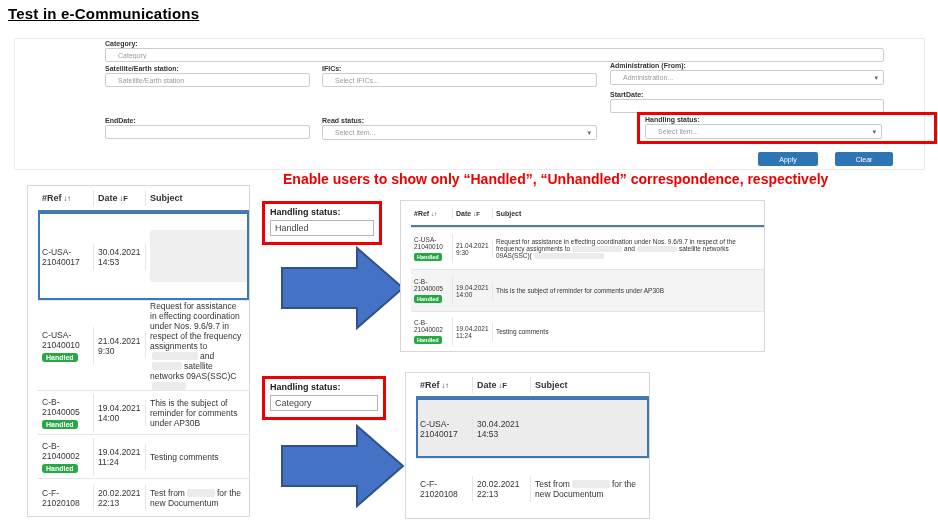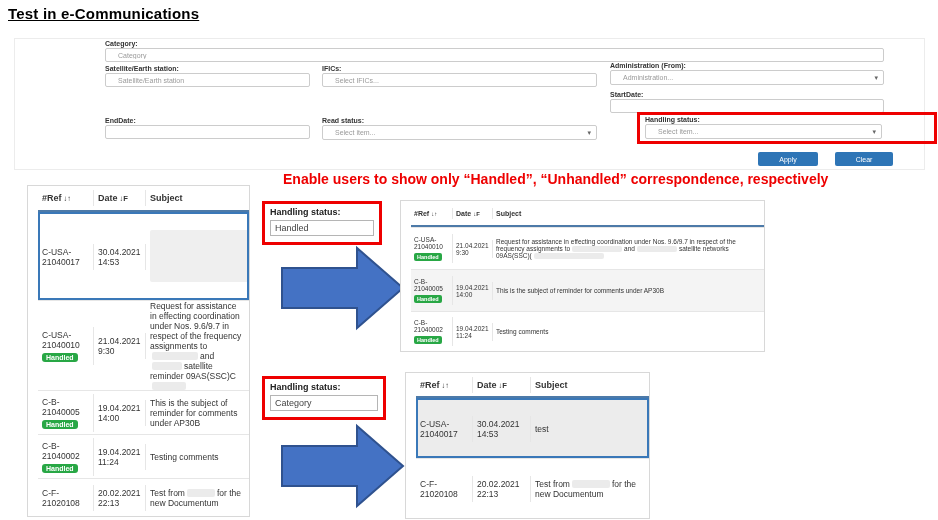--- a/index.html
+++ b/index.html
@@ -128,21 +128,21 @@
         <div>14:53</div>
       </div>
     <div class="cell"><span class="rd-block" style="width:100px;height:52px;"></span></div>
   </div>
   <div class="trow" style="height:90px;">
     <div class="cell c-ref"><div>C-USA-21040010</div><span class="badge">Handled</span></div>
     <div class="cell c-date">
         <div>21.04.2021</div>
         <div>9:30</div>
       </div>
-    <div class="cell"><span>Request for assistance in effecting coordination under Nos. 9.6/9.7 in respect of the frequency assignments to</span><span class="rd" style="width:46px;"></span><span>and</span><span class="rd" style="width:30px;"></span><span>satellite reminder 09AS(SSC)C</span><span class="rd" style="width:34px;"></span></div>
+    <div class="cell"><span>Request for assistance in effecting coordination under Nos. 9.6/9.7 in respect of the frequency assignments to</span><span class="rd" style="width:46px;"></span><span>and</span><span class="rd" style="width:30px;"></span><span>satellite networks 09AS(SSC)C</span><span class="rd" style="width:34px;"></span></div>
   </div>
   <div class="trow" style="height:44px;">
     <div class="cell c-ref"><div>C-B-21040005</div><span class="badge">Handled</span></div>
     <div class="cell c-date">
         <div>19.04.2021</div>
         <div>14:00</div>
       </div>
     <div class="cell"><span>This is the subject of reminder for comments under AP30B</span></div>
   </div>
   <div class="trow" style="height:44px;">
@@ -224,21 +224,20 @@
     <div class="cell"><span>Subject</span></div>
   </div>
   <div class="trow sel bg-selgray" style="height:60px;">
     <div class="cell c-ref">
         <div>C-USA-21040017</div>
       </div>
     <div class="cell c-date">
         <div>30.04.2021</div>
         <div>14:53</div>
       </div>
-    <div class="cell"><span>test</span></div>
   </div>
   <div class="trow" style="height:60px;">
     <div class="cell c-ref">
         <div>C-F-21020108</div>
       </div>
     <div class="cell c-date">
         <div>20.02.2021</div>
         <div>22:13</div>
       </div>
     <div class="cell"><span>Test from</span><span class="rd" style="width:38px;"></span><span>for the new Documentum</span></div>

